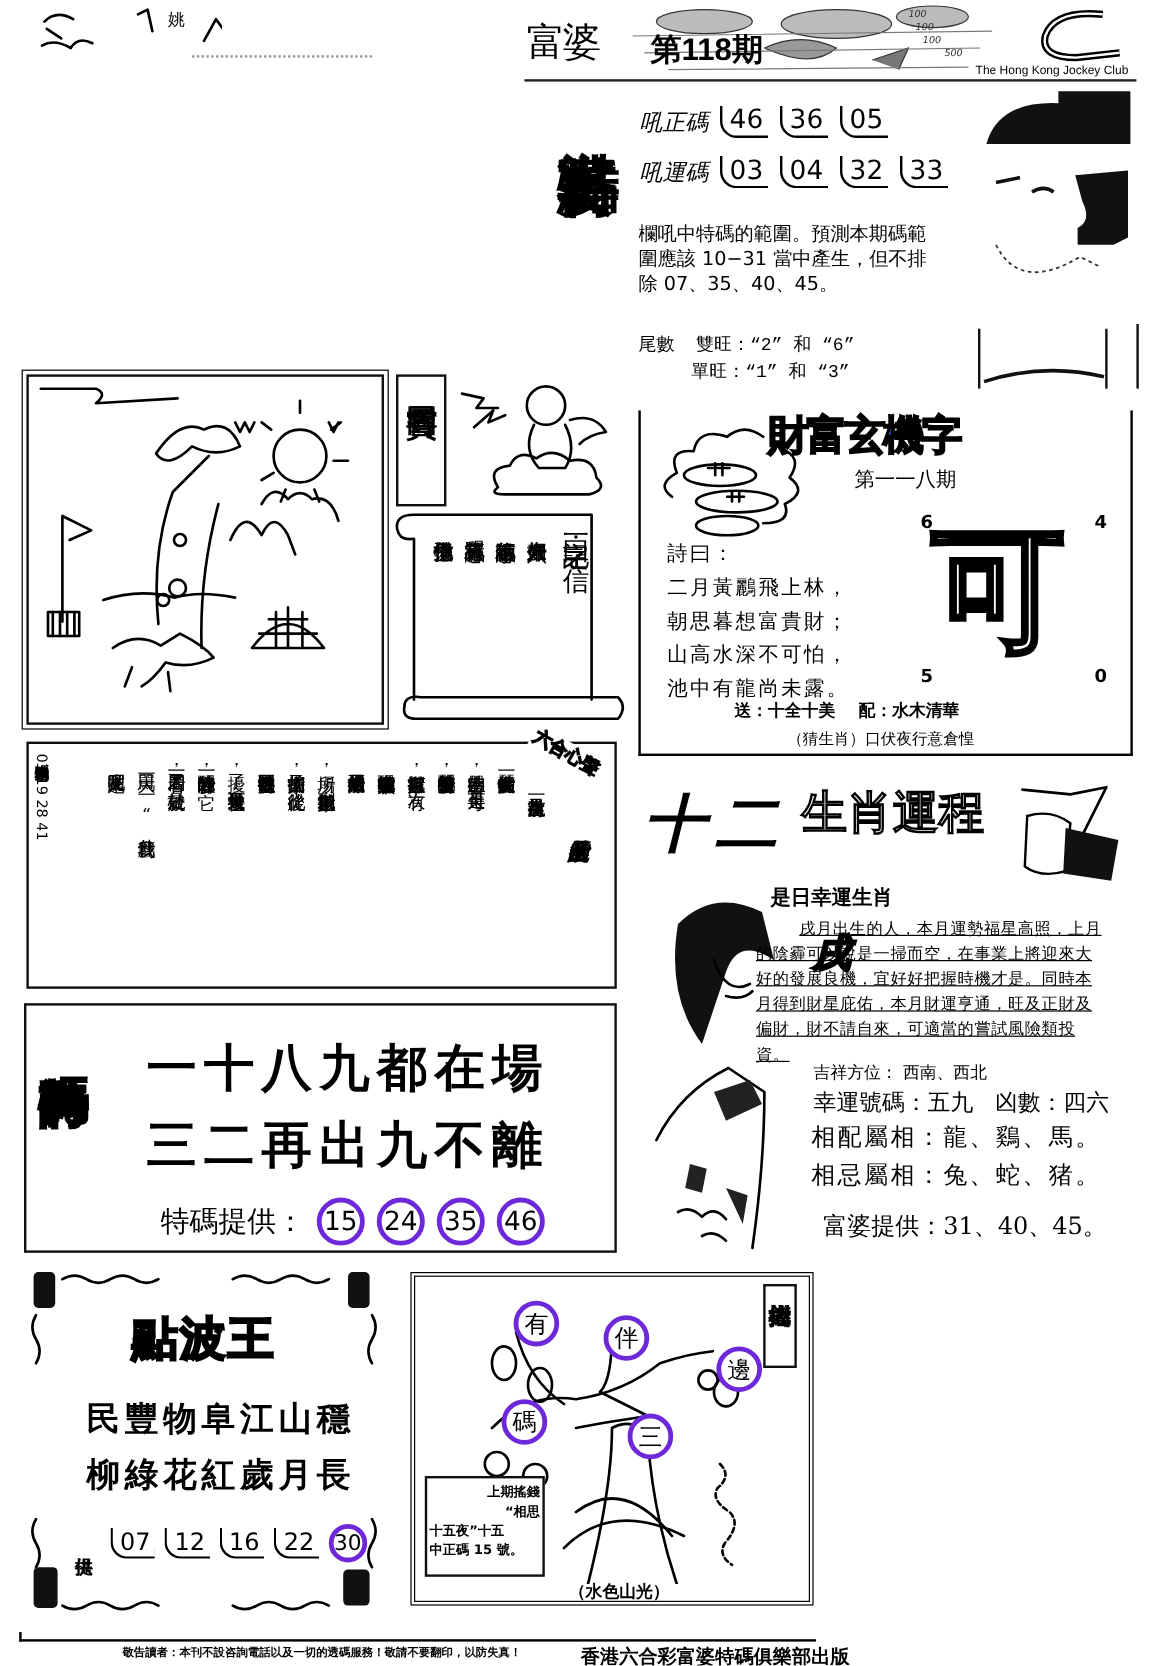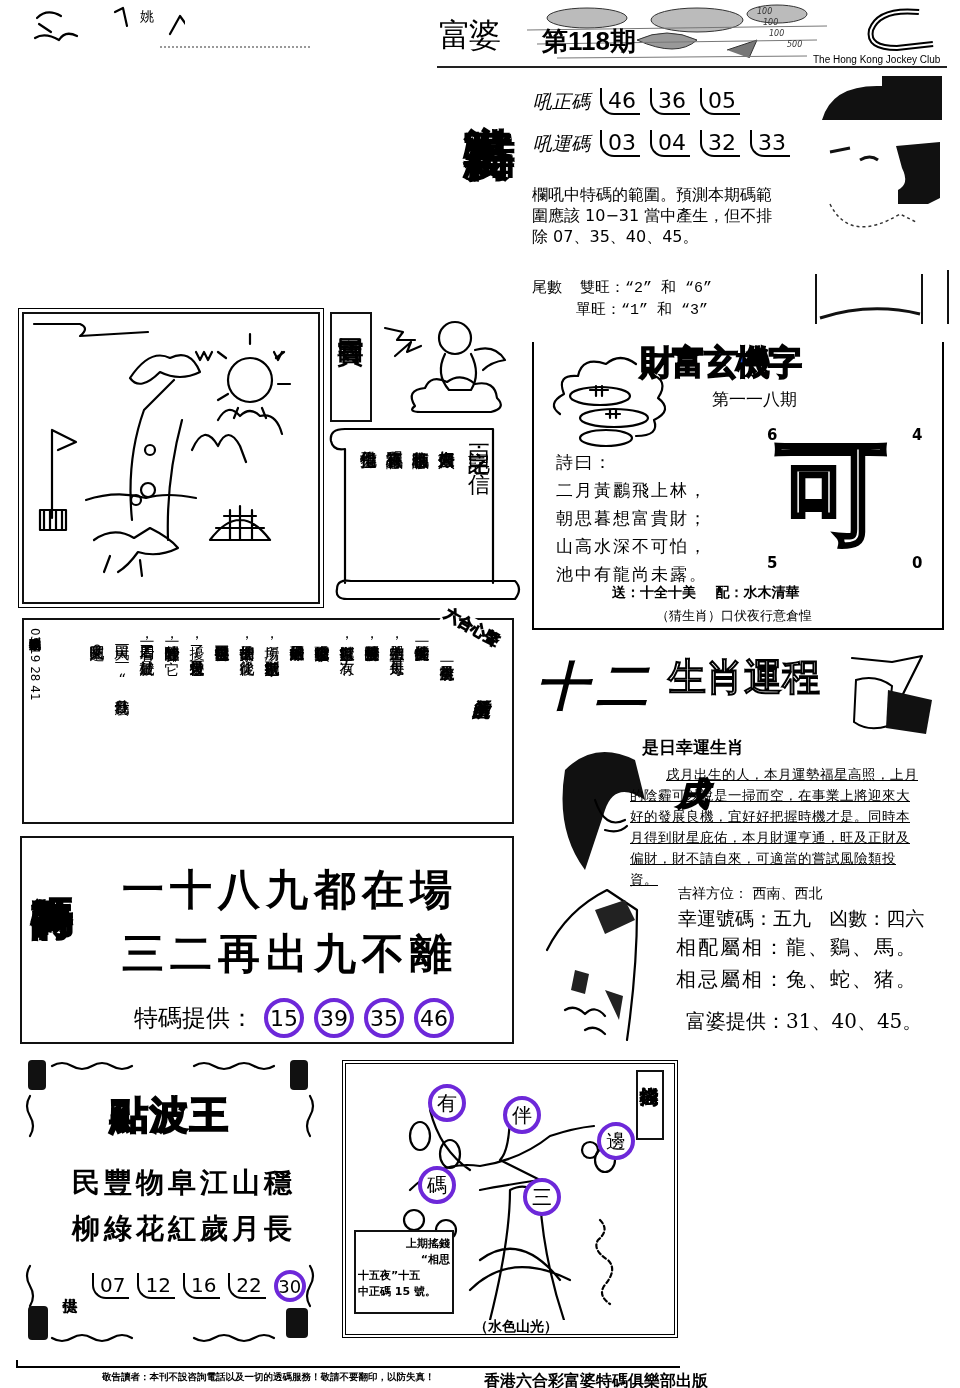--- a/index.html
+++ b/index.html
@@ -210,21 +210,21 @@
   <span>富婆提供：</span><span>31、40、45。</span>
 </div>
 
 <div class="box" style="left:20px;top:836px;width:494px;height:208px;"></div>
 <div class="abs vert" style="left:30px;top:866px;font-size:40px;font-weight:900;line-height:46px;color:#fff;-webkit-text-stroke:2.4px #000;letter-spacing:0px;">特碼詩</div>
 <div class="abs serif" style="left:122px;top:862px;font-size:42px;font-weight:900;letter-spacing:6px;">一十八九都在場</div>
 <div class="abs serif" style="left:122px;top:926px;font-size:42px;font-weight:900;letter-spacing:6px;">三二再出九不離</div>
 <div class="abs" style="left:134px;top:998px;display:flex;align-items:center;gap:10px;font-size:24px;">
   <span>特碼提供：</span>
   <span class="circ" style="width:40px;height:40px;font-size:22px;">15</span>
-  <span class="circ" style="width:40px;height:40px;font-size:22px;">39</span>
+  <span class="circ" style="width:40px;height:40px;font-size:22px;">24</span>
   <span class="circ" style="width:40px;height:40px;font-size:22px;">35</span>
   <span class="circ" style="width:40px;height:40px;font-size:22px;">46</span>
 </div>
 
 <svg class="abs" style="left:22px;top:1056px;" width="296" height="290" viewBox="0 0 296 290">
   <path class="sketch" d="M30 10 q10 -6 20 0 t20 0 t20 0 t20 0 M172 10 q10 -6 20 0 t20 0 t20 0 t20 0 M30 282 q10 6 20 0 t20 0 t20 0 t20 0 M172 282 q10 6 20 0 t20 0 t20 0 t20 0 M8 40 q-6 10 0 20 t0 20 M288 40 q6 10 0 20 t0 20 M8 210 q-6 10 0 20 t0 20 M288 210 q6 10 0 20 t0 20" stroke-width="1.8"></path>
   <g fill="#111">
       <rect x="6" y="4" width="18" height="30" rx="4"></rect>
       <rect x="268" y="4" width="18" height="30" rx="4"></rect>
       <rect x="6" y="250" width="20" height="34" rx="4"></rect>

